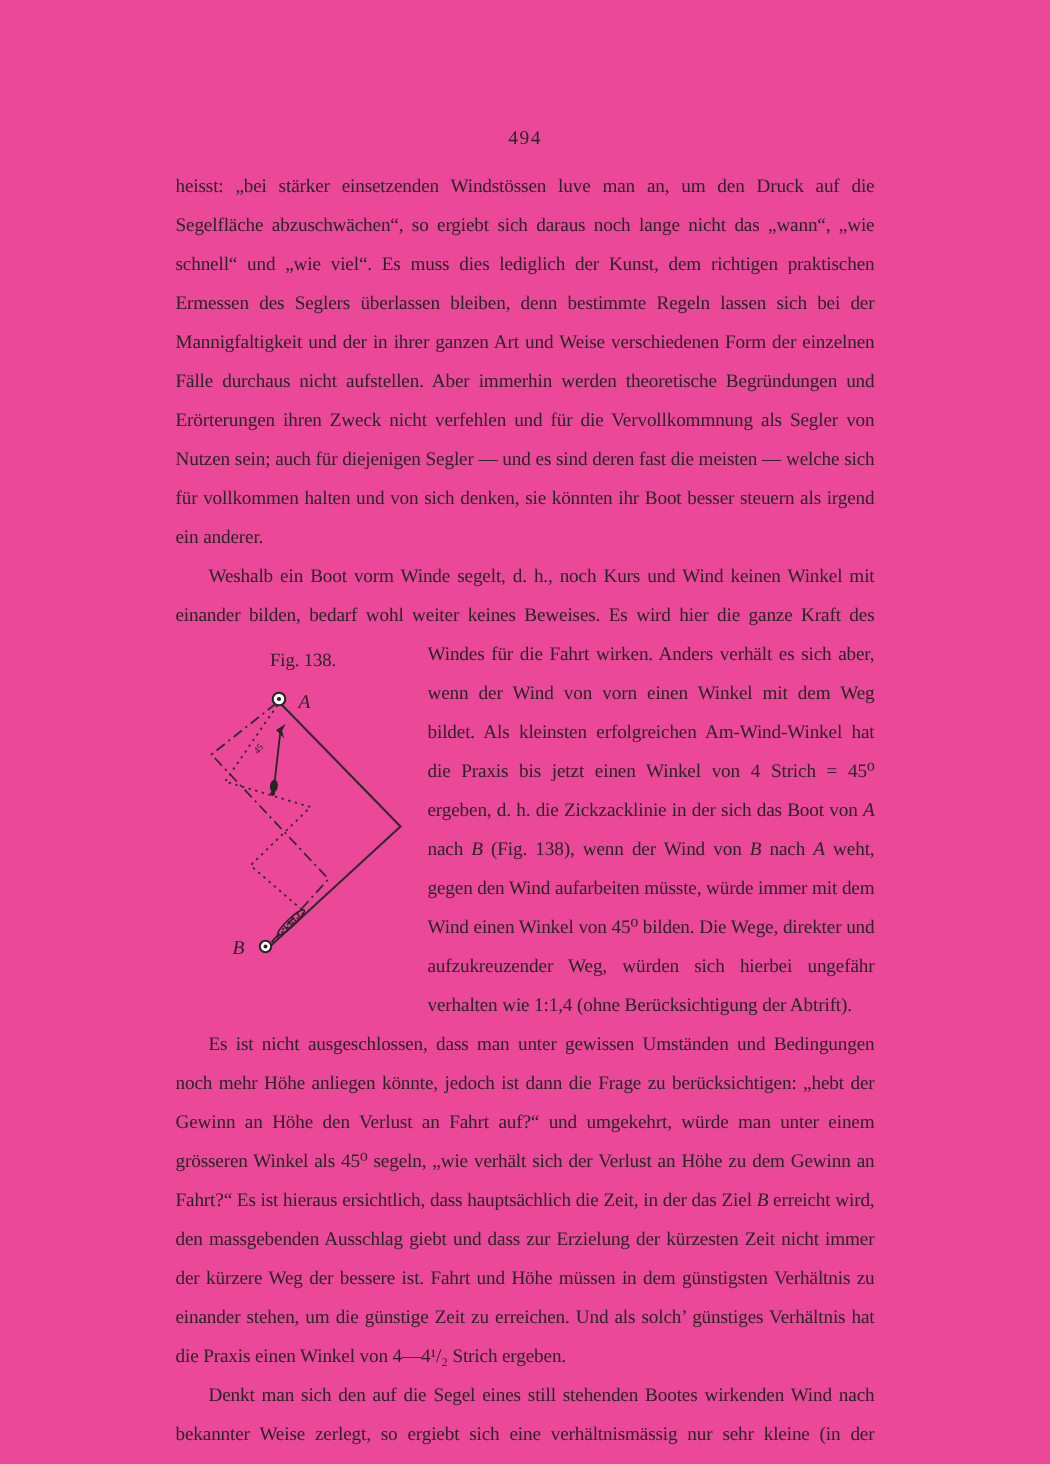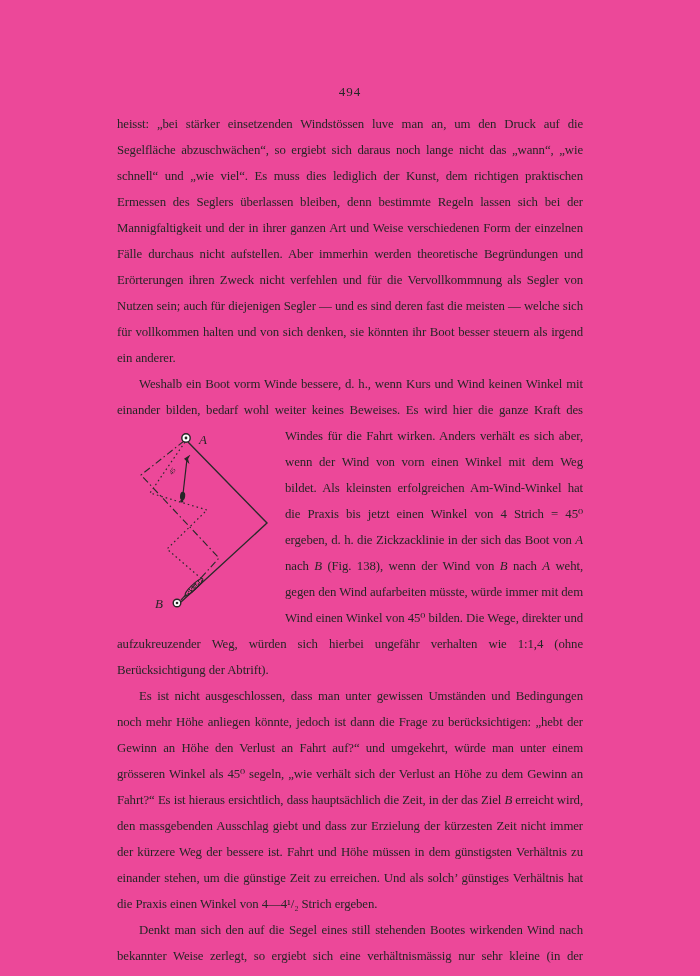--- a/index.html
+++ b/index.html
@@ -53,21 +53,22 @@
 
 <div class="page">
 
   <div class="page-number">494</div>
 
   <div class="body-text">
 
     <p class="p-first"><span>heisst: „bei stärker einsetzenden Windstössen luve man an, um den Druck auf die Segelfläche abzuschwächen“, so ergiebt sich daraus noch lange nicht das „wann“, „wie schnell“ und „wie viel“. Es muss dies lediglich der Kunst, dem richtigen praktischen Ermessen des Seglers überlassen bleiben, denn bestimmte Regeln lassen sich bei der Mannigfaltigkeit und der in ihrer ganzen Art und Weise verschiedenen Form der einzelnen Fälle durchaus nicht aufstellen. Aber immerhin werden theoretische Begründungen und Erörterungen ihren Zweck nicht verfehlen und für die Vervollkommnung als Segler von Nutzen sein; auch für diejenigen Segler — und es sind deren fast die meisten — welche sich für vollkommen halten und von sich denken, sie könnten ihr Boot besser steuern als irgend ein anderer.</span></p>
 
 
-    <p><span>Weshalb ein Boot vorm Winde bessere, d. h., wenn Kurs und Wind keinen Winkel mit einander bilden, bedarf wohl weiter keines Beweises. Es wird hier</span><span class="fig-float">
+    <p><span>Weshalb ein Boot vorm Winde segelt, d. h., noch Kurs und Wind keinen Winkel mit einander bilden, bedarf wohl weiter keines Beweises. Es wird hier</span><span class="fig-float">
+          <span class="fig-caption">Fig. 138.</span>
           <svg class="fig-svg" width="160" height="186" viewBox="0 0 160 186" xmlns="http://www.w3.org/2000/svg">
         <defs>
           <marker id="arrowhead" markerWidth="8" markerHeight="8" refX="4" refY="2.5" orient="auto">
             <polygon points="0,5 4,0 8,5 4,3.4" fill="#262626"></polygon>
           </marker>
         </defs>
 
         <polyline points="71,15 150,96 64,175" fill="none" stroke="#2b2b2b" stroke-width="1.4"></polyline>
 
         <path d="M67,14 L24,48 L102,131 L64,173" fill="none" stroke="#2b2b2b" stroke-width="1.15" stroke-dasharray="7,3,1.5,3"></path>

